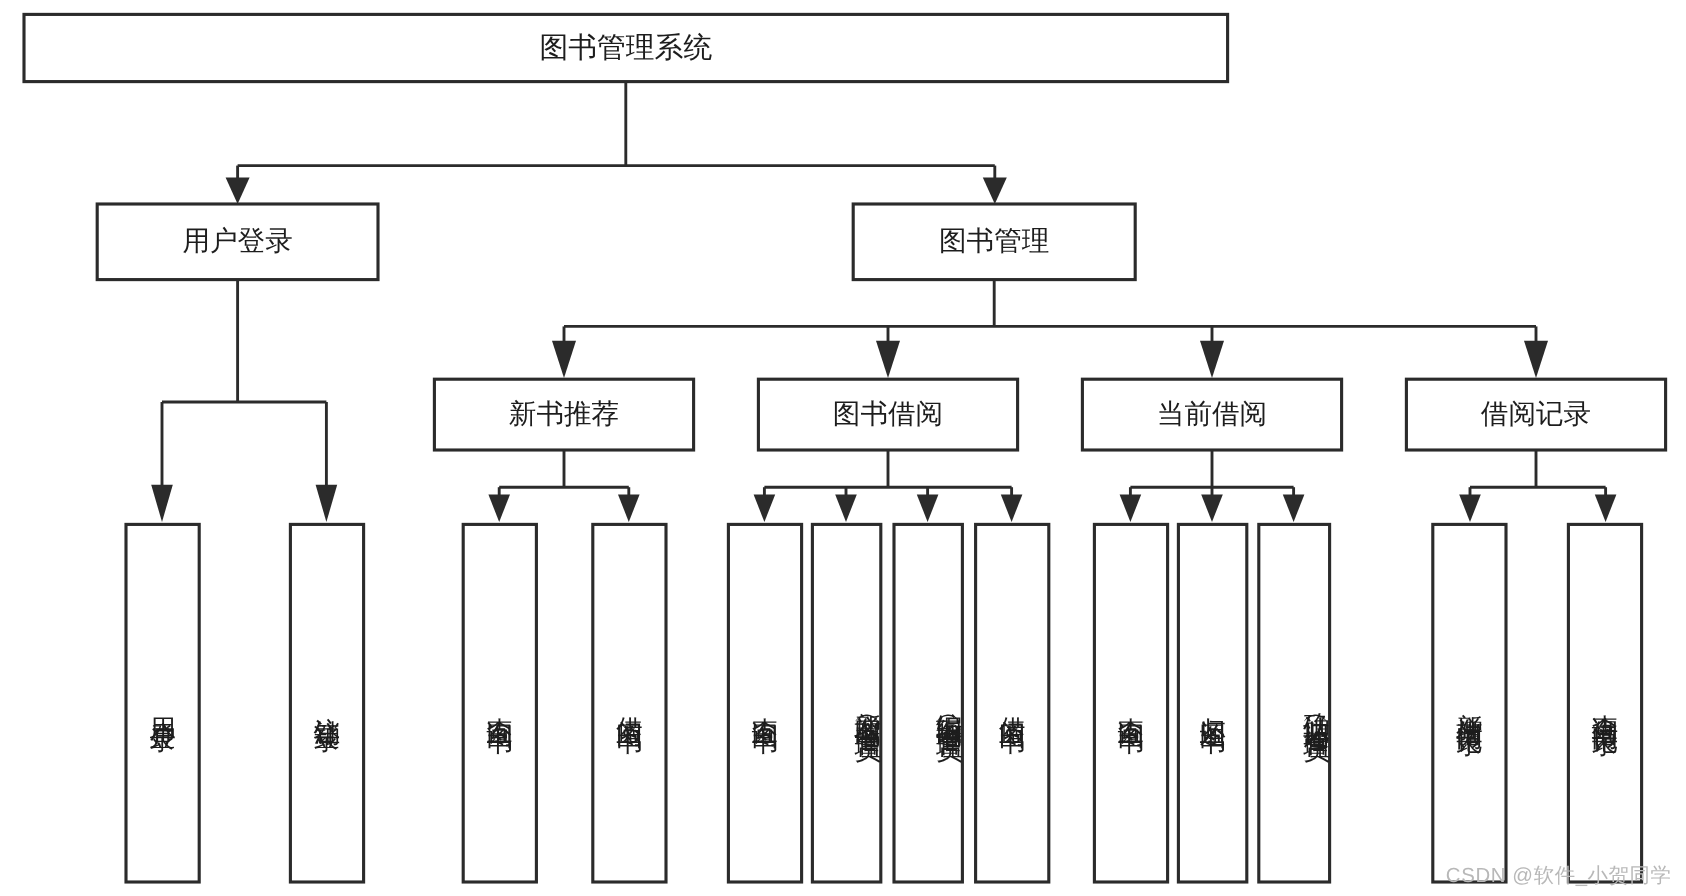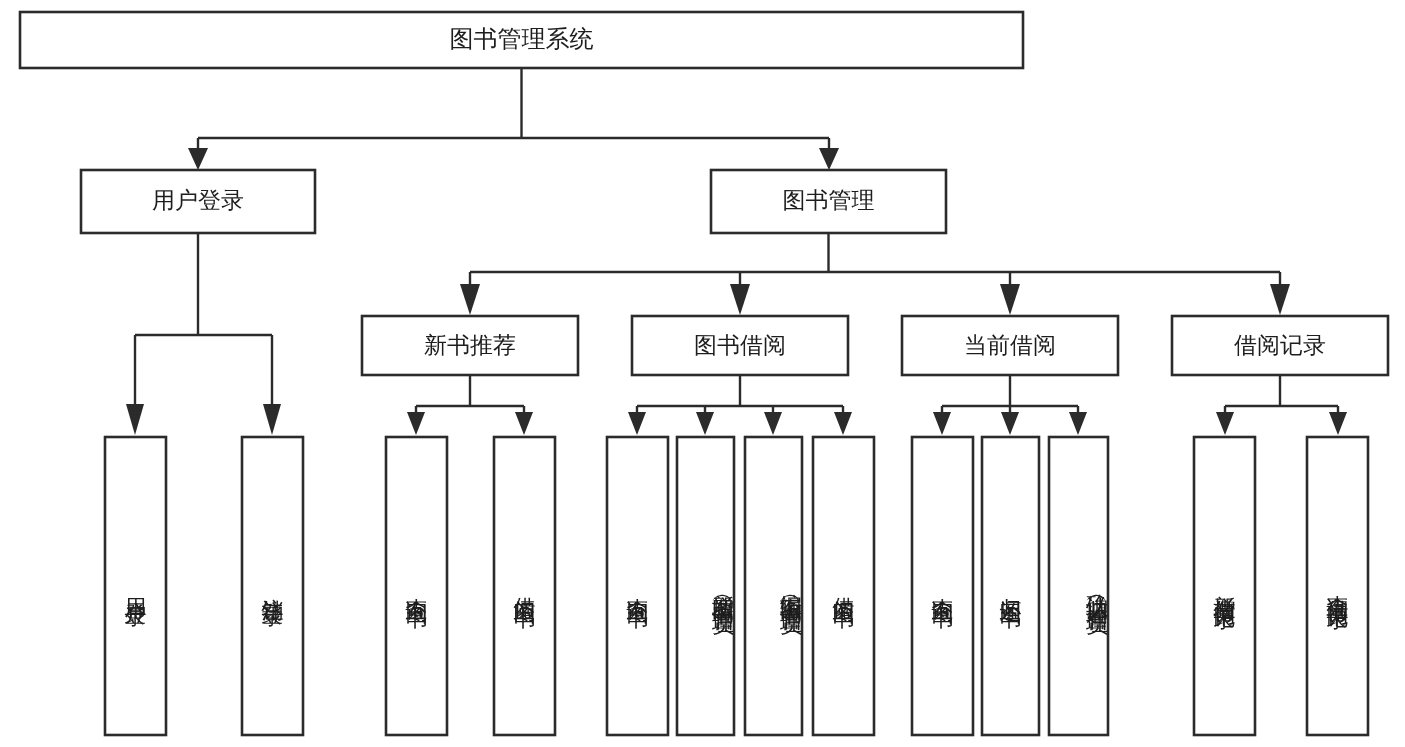--- a/index.html
+++ b/index.html
@@ -207,13 +207,14 @@
   <div class="vlabel" style="left:745px; top:437px; width:57px; height:298px; align-items:flex-start; padding-top:6px; box-sizing:border-box;">编辑图书（管理员）</div>
   <div class="vlabel" style="left:813px; top:437px; width:61px; height:298px;">借阅图书</div>
 
   <div class="vlabel" style="left:912px; top:437px; width:61px; height:298px;">查询图书</div>
   <div class="vlabel" style="left:982px; top:437px; width:57px; height:298px;">归还图书</div>
   <div class="vlabel" style="left:1049px; top:437px; width:59px; height:298px; align-items:flex-start; padding-top:6px; box-sizing:border-box;">确认归还（管理员）</div>
 
   <div class="vlabel" style="left:1194px; top:437px; width:61px; height:298px;">新增借阅记录</div>
   <div class="vlabel" style="left:1307px; top:437px; width:61px; height:298px;">查询借阅记录</div>
 
+  <div class="watermark">CSDN @软件_小贺同学</div>
 </div>
 
 </body></html>

